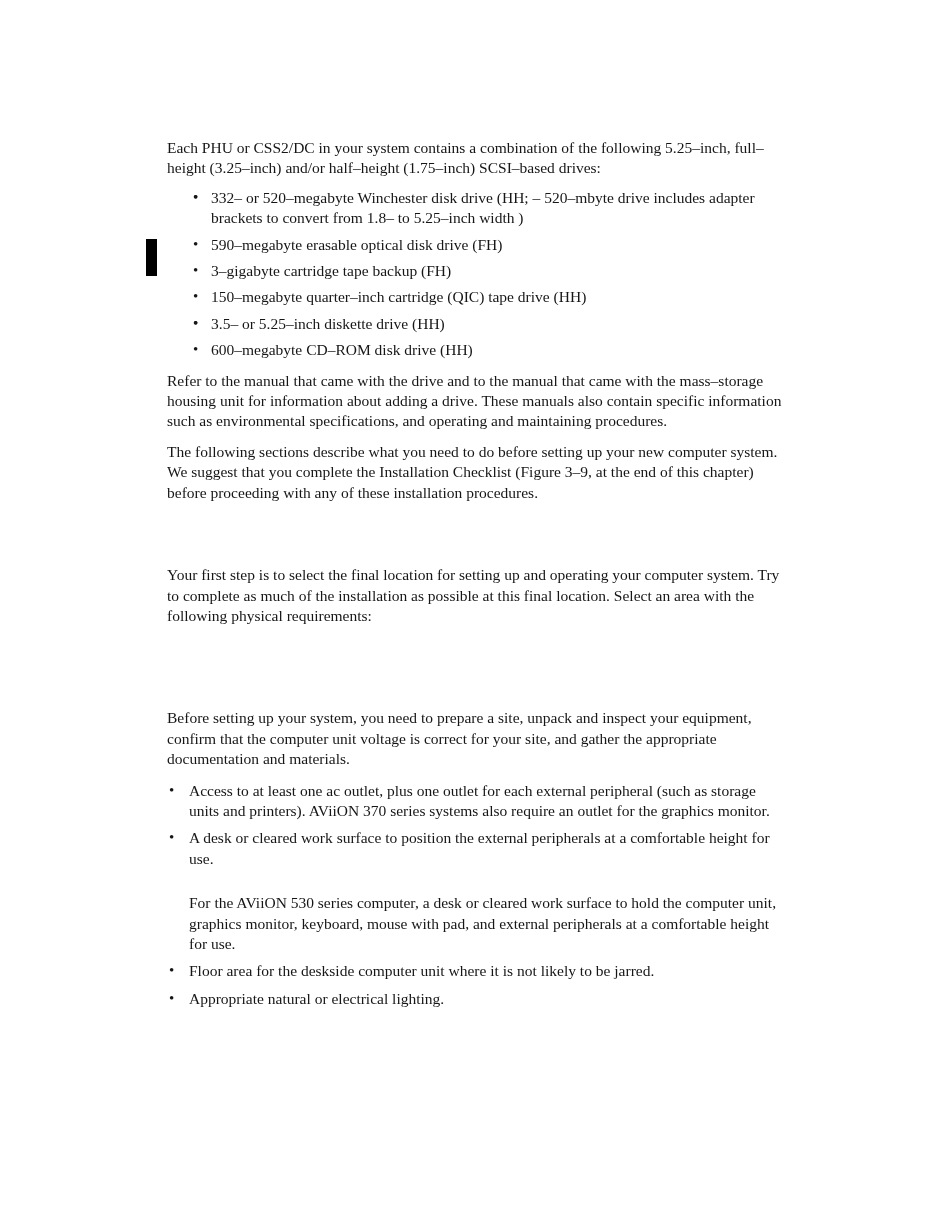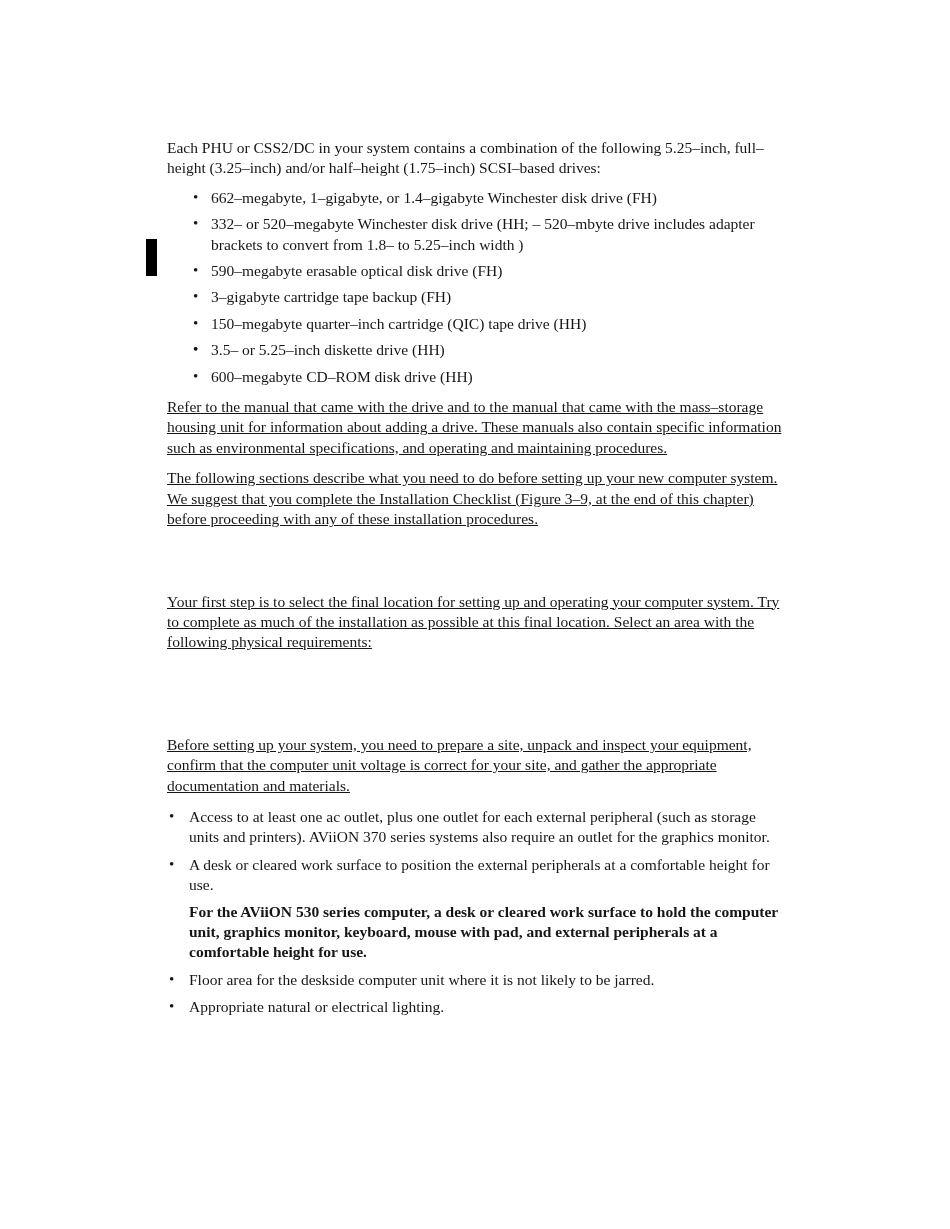--- a/index.html
+++ b/index.html
@@ -24,21 +24,20 @@
     left: 167px;
     top: 138px;
     width: 618px;
   }
   .para {
     margin: 0;
   }
   .para + .para,
   ul + .para {
     margin-top: 10px;
-    text-decoration: underline;
   }
   .gap-large { margin-top: 82px !important; }
   .gap-medium { margin-top: 62px !important; }
 
   ul.doc-list {
     list-style: none;
     margin: 9px 0 0 0;
     padding: 0;
   }
   ul.drive-list { padding-left: 44px; }
@@ -50,22 +49,21 @@
   ul.req-list li { margin-bottom: 7px; }
   ul.doc-list li .bullet {
     position: absolute;
     top: -1px;
     font-size: 15px;
   }
   ul.drive-list li .bullet { left: -18px; }
   ul.req-list   li .bullet { left: -20px; }
 
   .sub-note {
-    margin-top: 6px;
-    font-weight: bold;
+    margin-top: 24px;
   }
 
   .change-bar {
     position: absolute;
     left: 146px;
     top: 239px;
     width: 11px;
     height: 37px;
   }
 </style>
@@ -76,21 +74,20 @@
 
   <div class="change-bar" style="background: rgb(0, 0, 0);"></div>
 
   <div class="content">
 
     <p class="para">Each PHU or CSS2/DC in your system contains a combination of the following 5.25–inch, full–height  (3.25–inch) and/or half–height (1.75–inch) SCSI–based drives:</p>
 
     <ul class="doc-list drive-list">
       <li>
         <span class="bullet">•</span>
-        <span>662–megabyte, 1–gigabyte, or 1.4–gigabyte Winchester disk drive (FH)</span>
       </li>
       <li>
         <span class="bullet">•</span>
         <span>332– or 520–megabyte Winchester disk drive (HH; – 520–mbyte drive includes adapter brackets to convert from 1.8– to 5.25–inch width )</span>
       </li>
       <li>
         <span class="bullet">•</span>
         <span>590–megabyte erasable optical disk drive (FH)</span>
       </li>
       <li>

